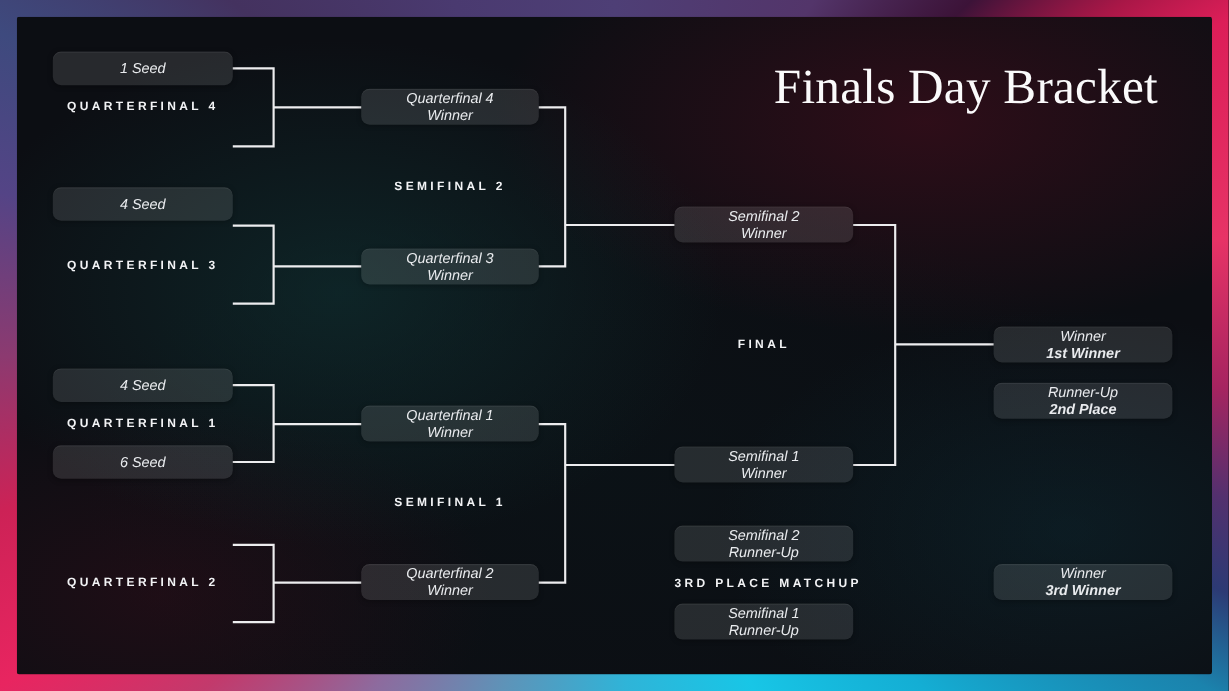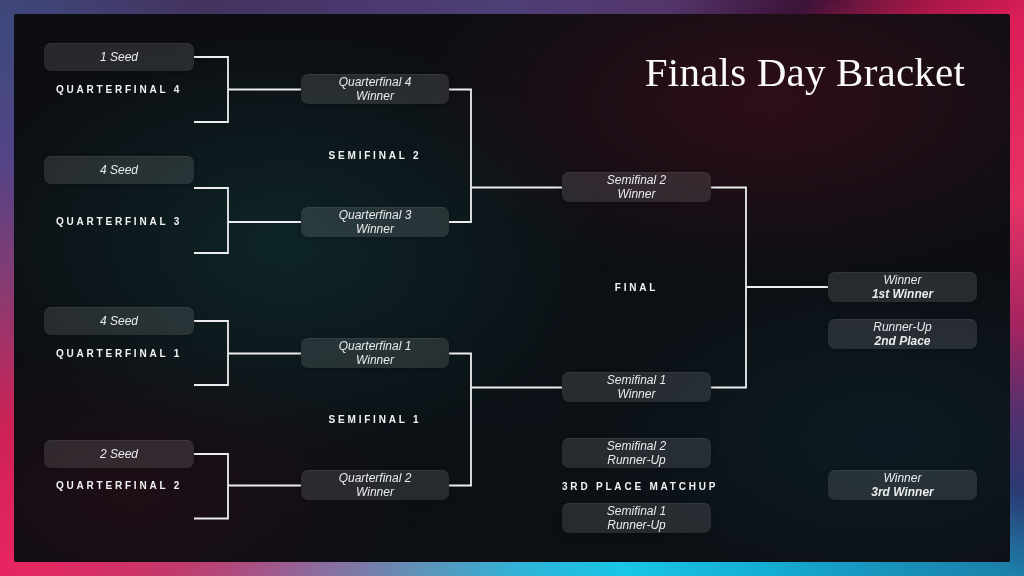--- a/index.html
+++ b/index.html
@@ -118,24 +118,24 @@
 
   <div class="box single" style="left:44px;top:156px">
       <span>4 Seed</span>
     </div>
   <div class="round-label" style="left:44px;top:216px;width:150px">QUARTERFINAL 3</div>
 
   <div class="box single" style="left:44px;top:307px">
       <span>4 Seed</span>
     </div>
   <div class="round-label" style="left:44px;top:348px;width:150px">QUARTERFINAL 1</div>
+  <div class="box single" style="left:44px;top:371px">
+      <span>6 Seed</span>
+    </div>
 
-  <div class="box single" style="left:44px;top:440px">
-      <span>2 Seed</span>
-    </div>
   <div class="round-label" style="left:44px;top:480px;width:150px">QUARTERFINAL 2</div>
 
   <div class="box two" style="left:301px;top:74px">
     <span>Quarterfinal 4</span>
     <span>Winner</span>
   </div>
   <div class="round-label" style="left:301px;top:150px;width:148px">SEMIFINAL 2</div>
   <div class="box two" style="left:301px;top:207px">
     <span>Quarterfinal 3</span>
     <span>Winner</span>

